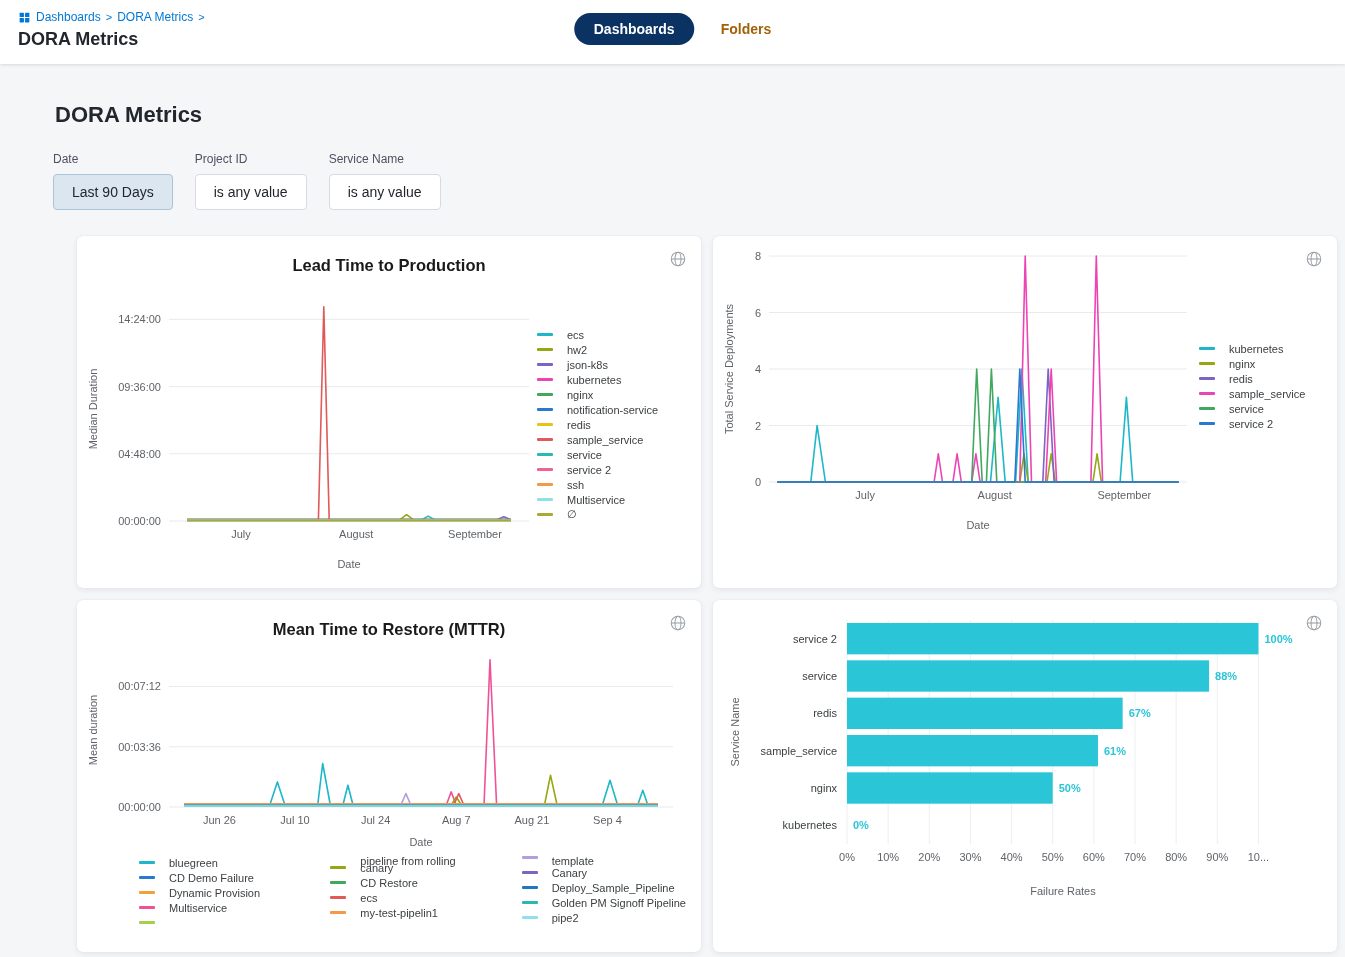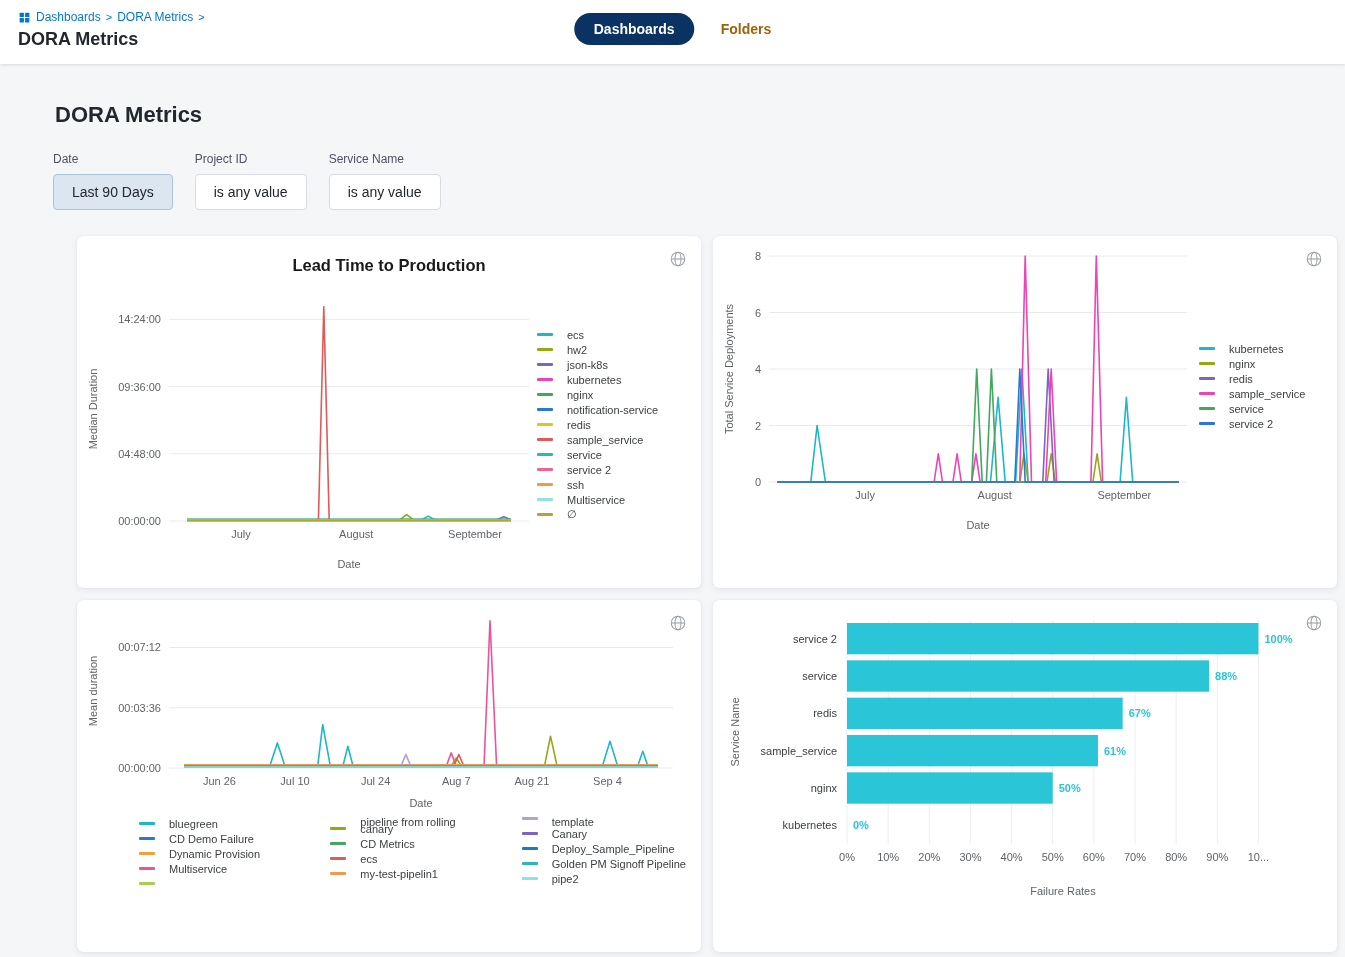--- a/index.html
+++ b/index.html
@@ -266,20 +266,21 @@
             </li>
             <li>
               <span class="sw" style="background: rgb(41, 121, 208);"></span>
               <span>service 2</span>
             </li>
           </ul>
       </div>
     </div>
 
     <div class="card">
+      <div class="card-title">Mean Time to Restore (MTTR)</div>
       <span class="globe">
         <svg width="18" height="18" viewBox="0 0 24 24" fill="none" stroke="#9AA0A6" stroke-width="1.4">
             <circle cx="12" cy="12" r="9"></circle>
             <ellipse cx="12" cy="12" rx="4" ry="9"></ellipse>
             <path d="M3 12h18"></path>
           </svg>
       </span>
       <div class="chart-row">
         <svg class="chart" id="chart-2" viewBox="0 0 606 212" width="606" height="212">
             <line x1="84" x2="588" y1="168" y2="168" stroke="#E8EAED" stroke-width="1"></line>
@@ -332,21 +333,21 @@
           <li>
             <span class="sw" style="background: rgb(165, 207, 76);"></span>
             <span>pipeline from rolling</span>
           </li>
           <li>
             <span class="sw" style="background: rgb(150, 167, 19);"></span>
             <span>canary</span>
           </li>
           <li>
             <span class="sw" style="background: rgb(65, 168, 95);"></span>
-            <span>CD Metrics</span>
+            <span>CD Restore</span>
           </li>
           <li>
             <span class="sw" style="background: rgb(224, 90, 90);"></span>
             <span>ecs</span>
           </li>
           <li>
             <span class="sw" style="background: rgb(242, 153, 74);"></span>
             <span>my-test-pipelin1</span>
           </li>
           <li>

